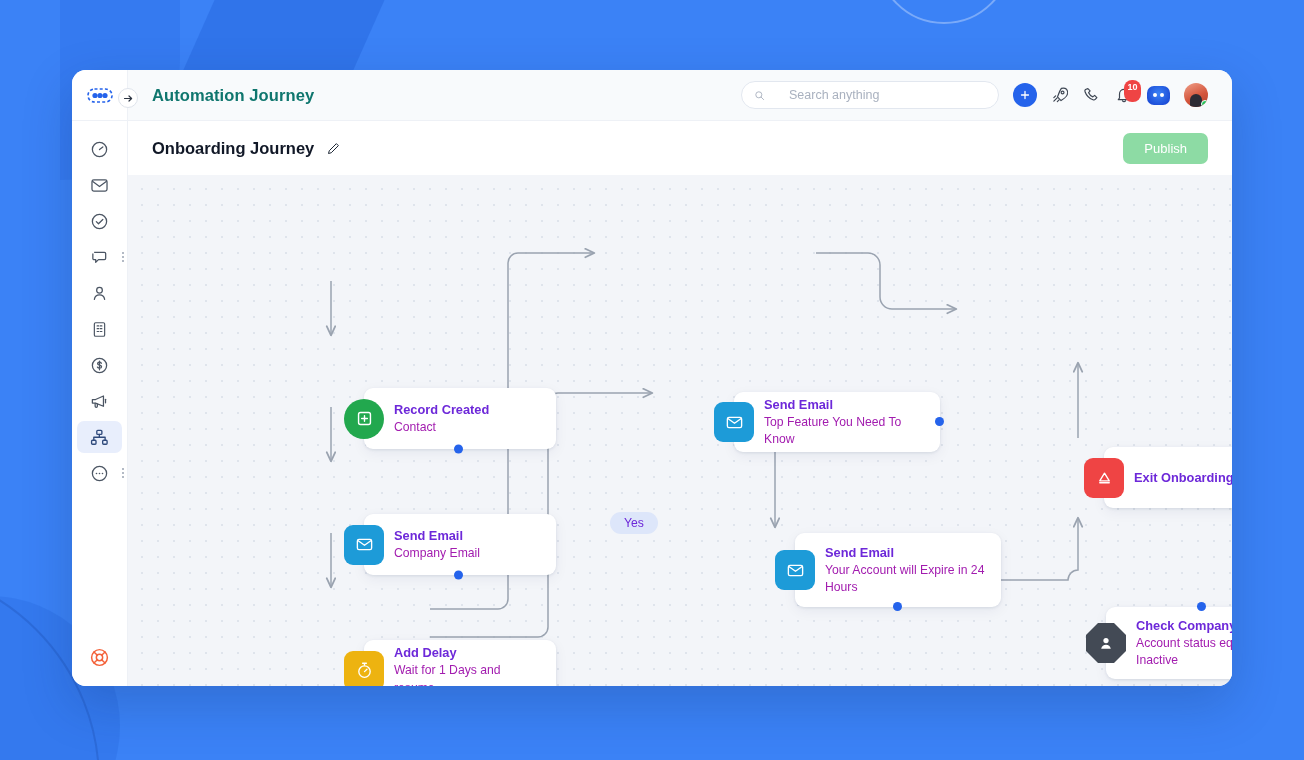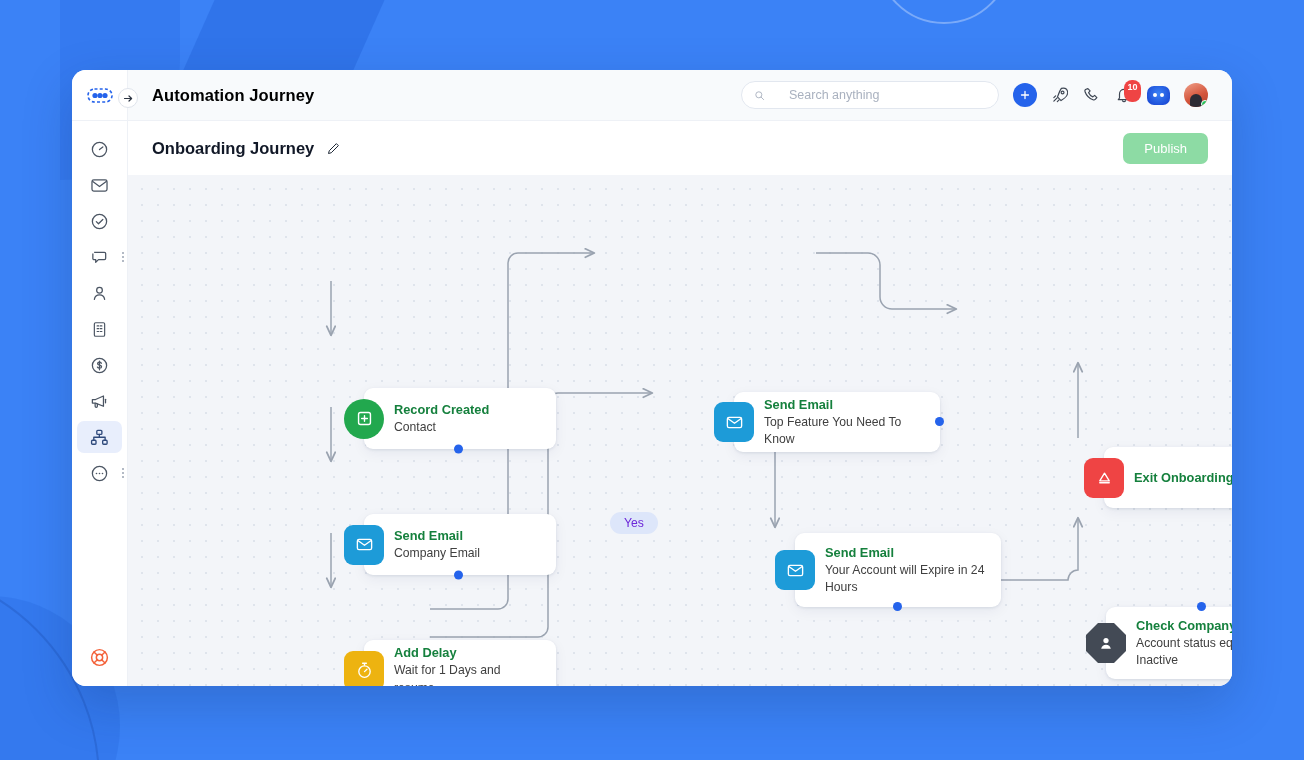--- a/index.html
+++ b/index.html
@@ -92,21 +92,21 @@
 
   
   .main { flex: 1; display: flex; flex-direction: column; min-width: 0; }
 
   
   .topbar {
     height: 51px; flex: 0 0 51px; background: #f8fafc;
     border-bottom: 1px solid #eef1f6;
     display: flex; align-items: center; padding: 0 24px;
   }
-  .app-title { font-size: 16.5px; font-weight: bold; color: #000000; letter-spacing: .1px; }
+  .app-title { font-size: 16.5px; font-weight: bold; color: #0f766e; letter-spacing: .1px; }
   .top-right { margin-left: auto; display: flex; align-items: center; gap: 14px; }
   .searchbox {
     width: 258px; height: 28px; border-radius: 14px;
     border: 1px solid #e2e7ef; background: #fff;
     display: flex; align-items: center; padding: 0 12px; gap: 24px;
   }
   .search-input {
     border: 0; outline: none; background: transparent;
     font-family: "Liberation Sans", sans-serif;
     font-size: 12.5px; color: #9aa3b2; width: 100%;
@@ -187,22 +187,22 @@
     width: 40px; height: 40px; border-radius: 9px;
     display: flex; align-items: center; justify-content: center;
     color: #fff; flex: 0 0 40px;
   }
   .node-ico.circle { border-radius: 50%; }
   .node-ico.octagon {
     border-radius: 0;
     clip-path: polygon(30% 0%,70% 0%,100% 30%,100% 70%,70% 100%,30% 100%,0% 70%,0% 30%);
   }
   .node-body { padding-left: 30px; padding-right: 12px; }
-  .node-title { font-size: 12.8px; font-weight: bold; color: #15803d; line-height: 1.35; }
-  .node-sub { font-size: 12.2px; color: #404040; line-height: 1.42; margin-top: 1px; }
+  .node-title { font-size: 12.8px; font-weight: bold; color: #6d28d9; line-height: 1.35; }
+  .node-sub { font-size: 12.2px; color: #a21caf; line-height: 1.42; margin-top: 1px; }
 
   .port {
     position: absolute; width: 9px; height: 9px; border-radius: 50%;
     background: #2563eb; cursor: pointer;
   }
 
   .pill {
     position: absolute; height: 22px; border-radius: 11px;
     display: flex; align-items: center; justify-content: center;
     padding: 0 14px; font-size: 12.2px; color: #6d28d9;

